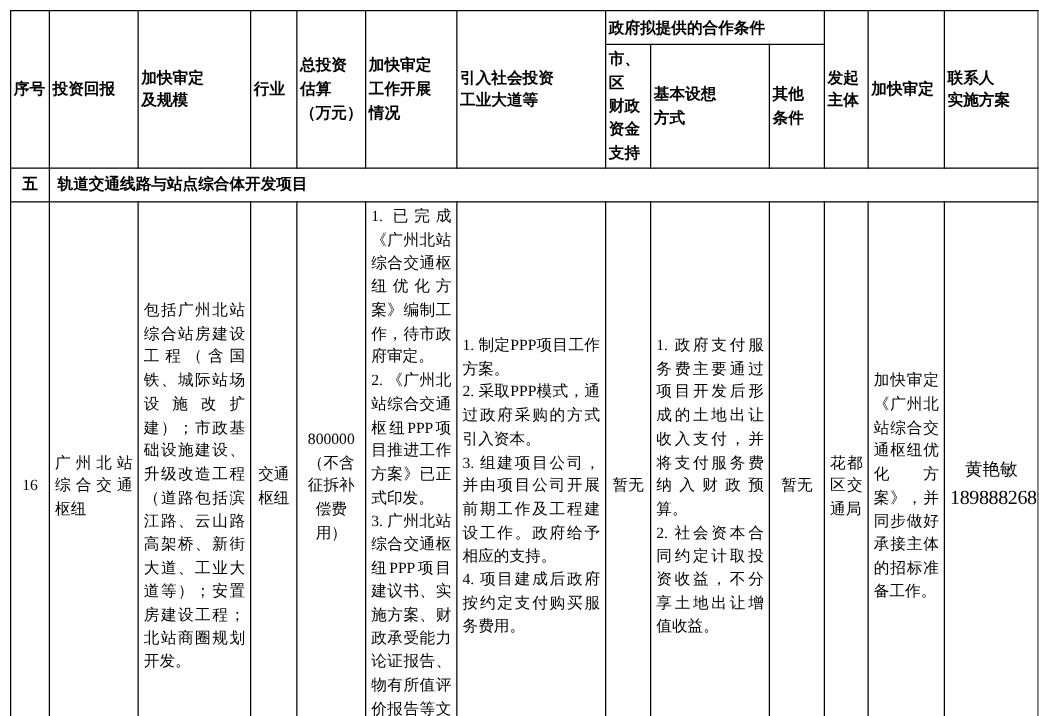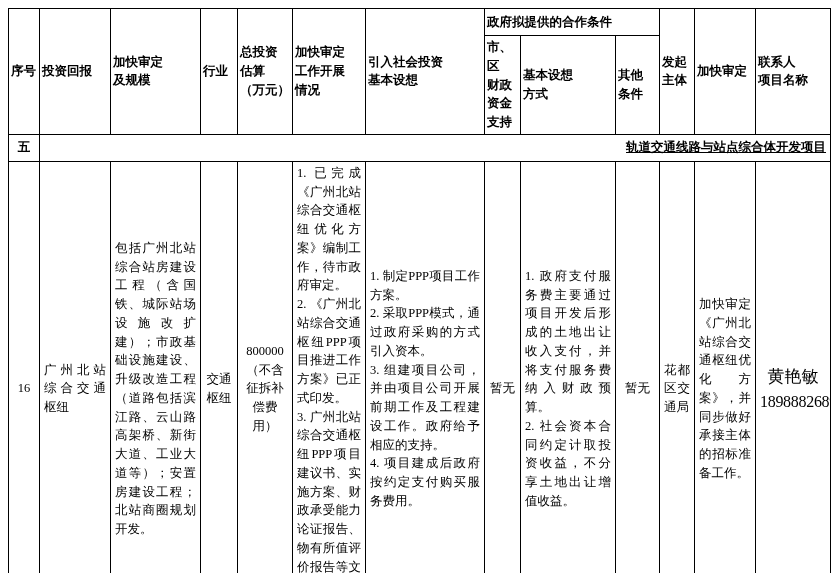--- a/index.html
+++ b/index.html
@@ -44,24 +44,24 @@
     text-align: justify;
     text-justify: inter-ideograph;
     white-space: pre-line;
   }
   td.cell-top { vertical-align: middle; }
   tr.section-row td {
     font-weight: bold;
     height: 27px;
     white-space: nowrap;
   }
-  tr.section-row td.section-title { text-align: right; padding-left: 6px; text-decoration: underline; }
+  tr.section-row td.section-title { text-align: left; padding-left: 6px; }
   tr.data-row { height: 413px; }
   .phone { font-size: 16px; letter-spacing: -0.3px; }
-  .contact-name { font-size: 17px; }
+  .contact-name { font-size: 14px; }
   td.cell-listed { white-space: pre-line; text-align: justify; text-justify: inter-ideograph; }
 </style>
 </head>
 <body>
 
 <div class="page">
   <table class="ppp">
     <colgroup>
       <col style="width:31px">
         <col style="width:71px">
@@ -84,27 +84,27 @@
         <th rowspan="2">加快审定
 及规模</th>
         <th rowspan="2">行业</th>
         <th rowspan="2">总投资
 估算
 （万元）</th>
         <th rowspan="2">加快审定
 工作开展
 情况</th>
         <th rowspan="2">引入社会投资
-基本设想</th>
+工业大道等</th>
         <th colspan="3">政府拟提供的合作条件</th>
         <th rowspan="2">发起
 主体</th>
         <th rowspan="2">加快审定</th>
         <th rowspan="2">联系人
-项目名称</th>
+实施方案</th>
       </tr>
       <tr class="sub-header-row">
         <th>市、区
 财政
 资金
 支持</th>
         <th>基本设想
 方式</th>
         <th>其他
 条件</th>

